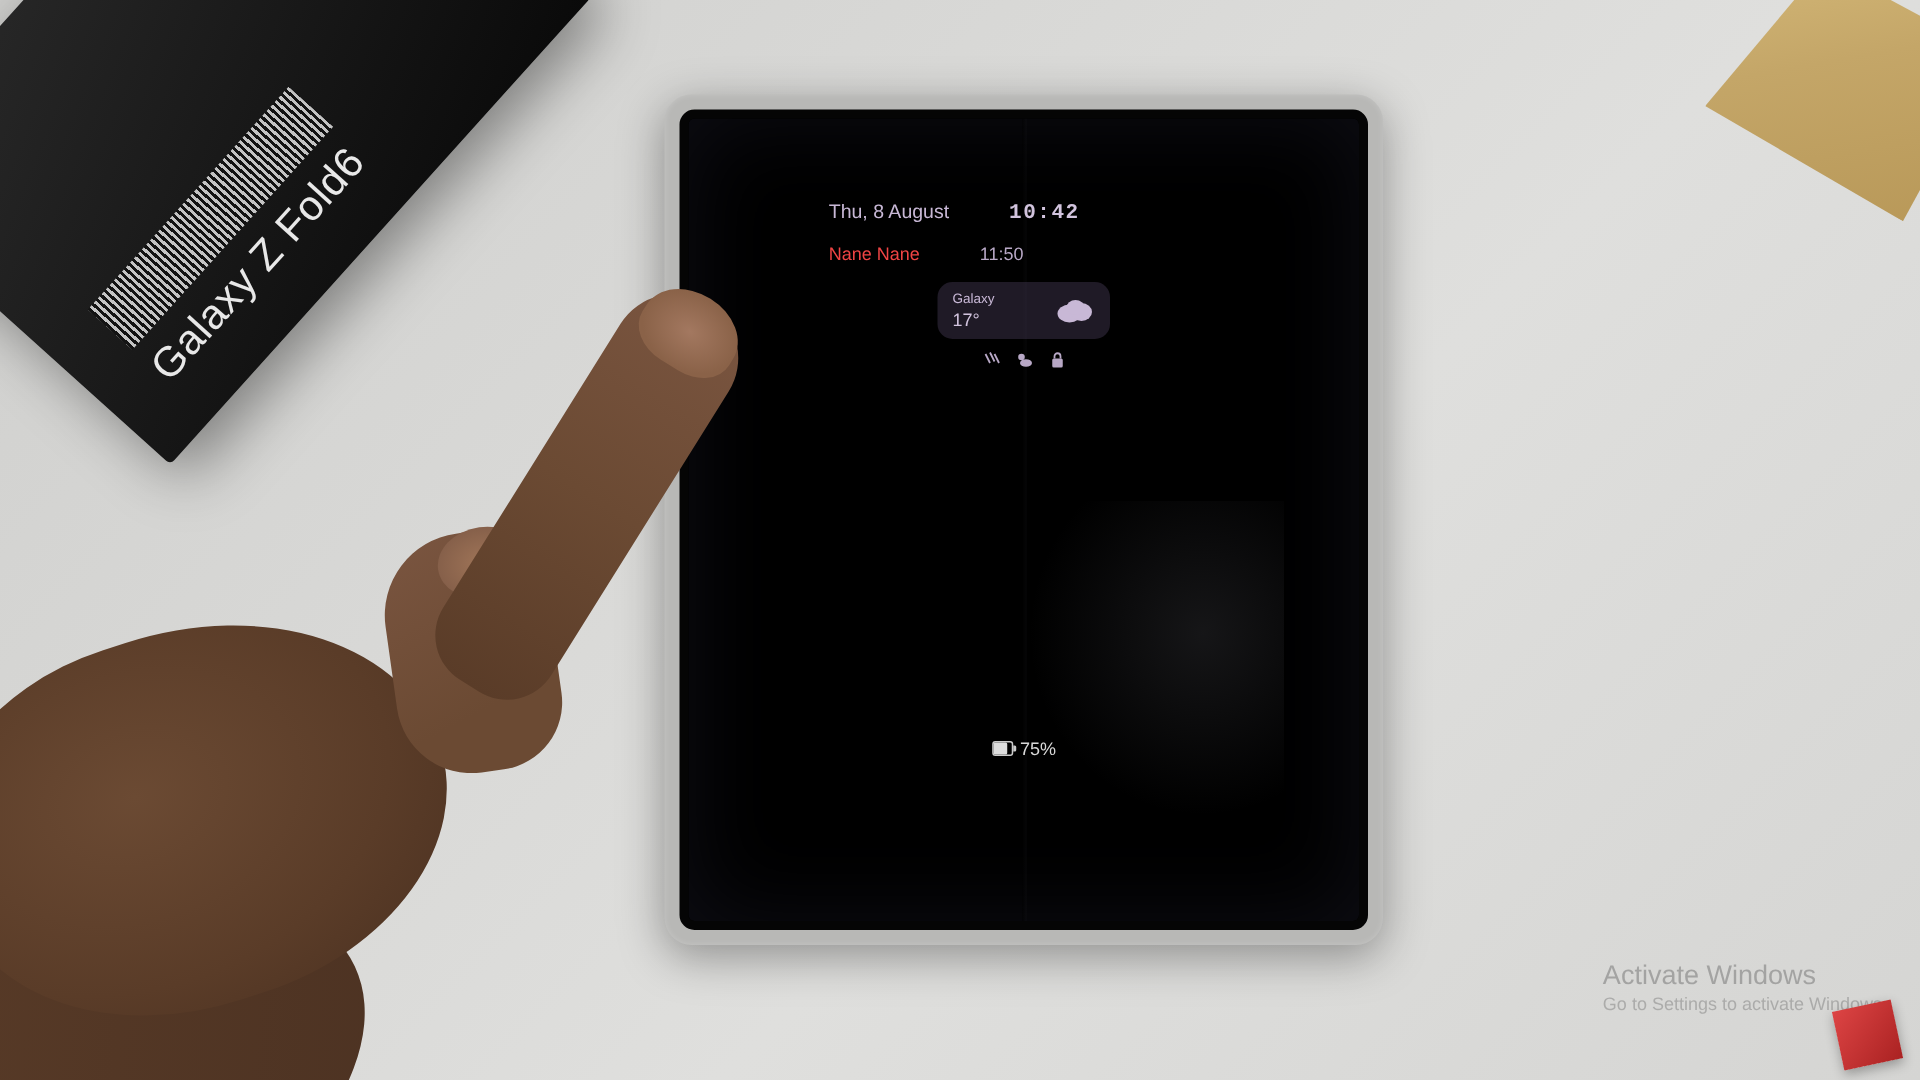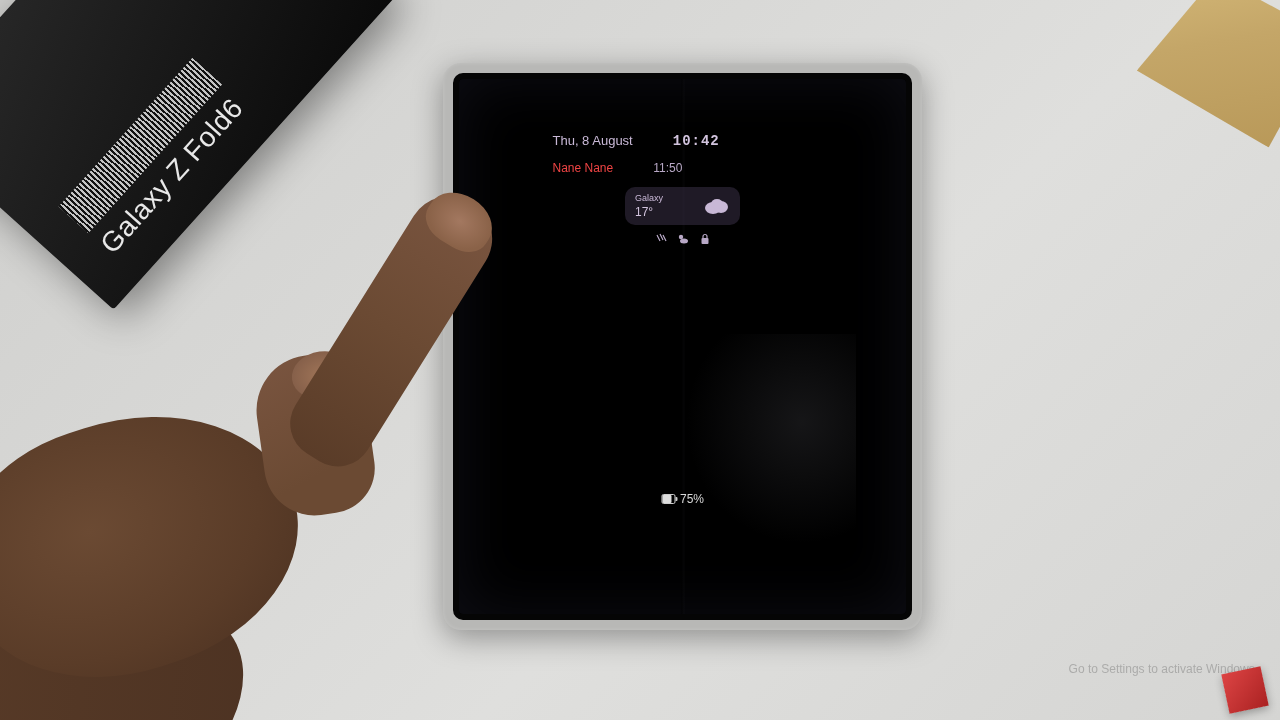--- a/index.html
+++ b/index.html
@@ -368,18 +368,19 @@
   </div>
 
   <div class="hand">
     <div class="forearm"></div>
     <div class="palm"></div>
     <div class="thumb"></div>
     <div class="finger-index"></div>
   </div>
 
   <div class="win-watermark">
+    <div>Activate Windows</div>
     <div class="sub">Go to Settings to activate Windows.</div>
   </div>
 
   <div class="red-block"></div>
 
 </div>
 
 </body></html>

